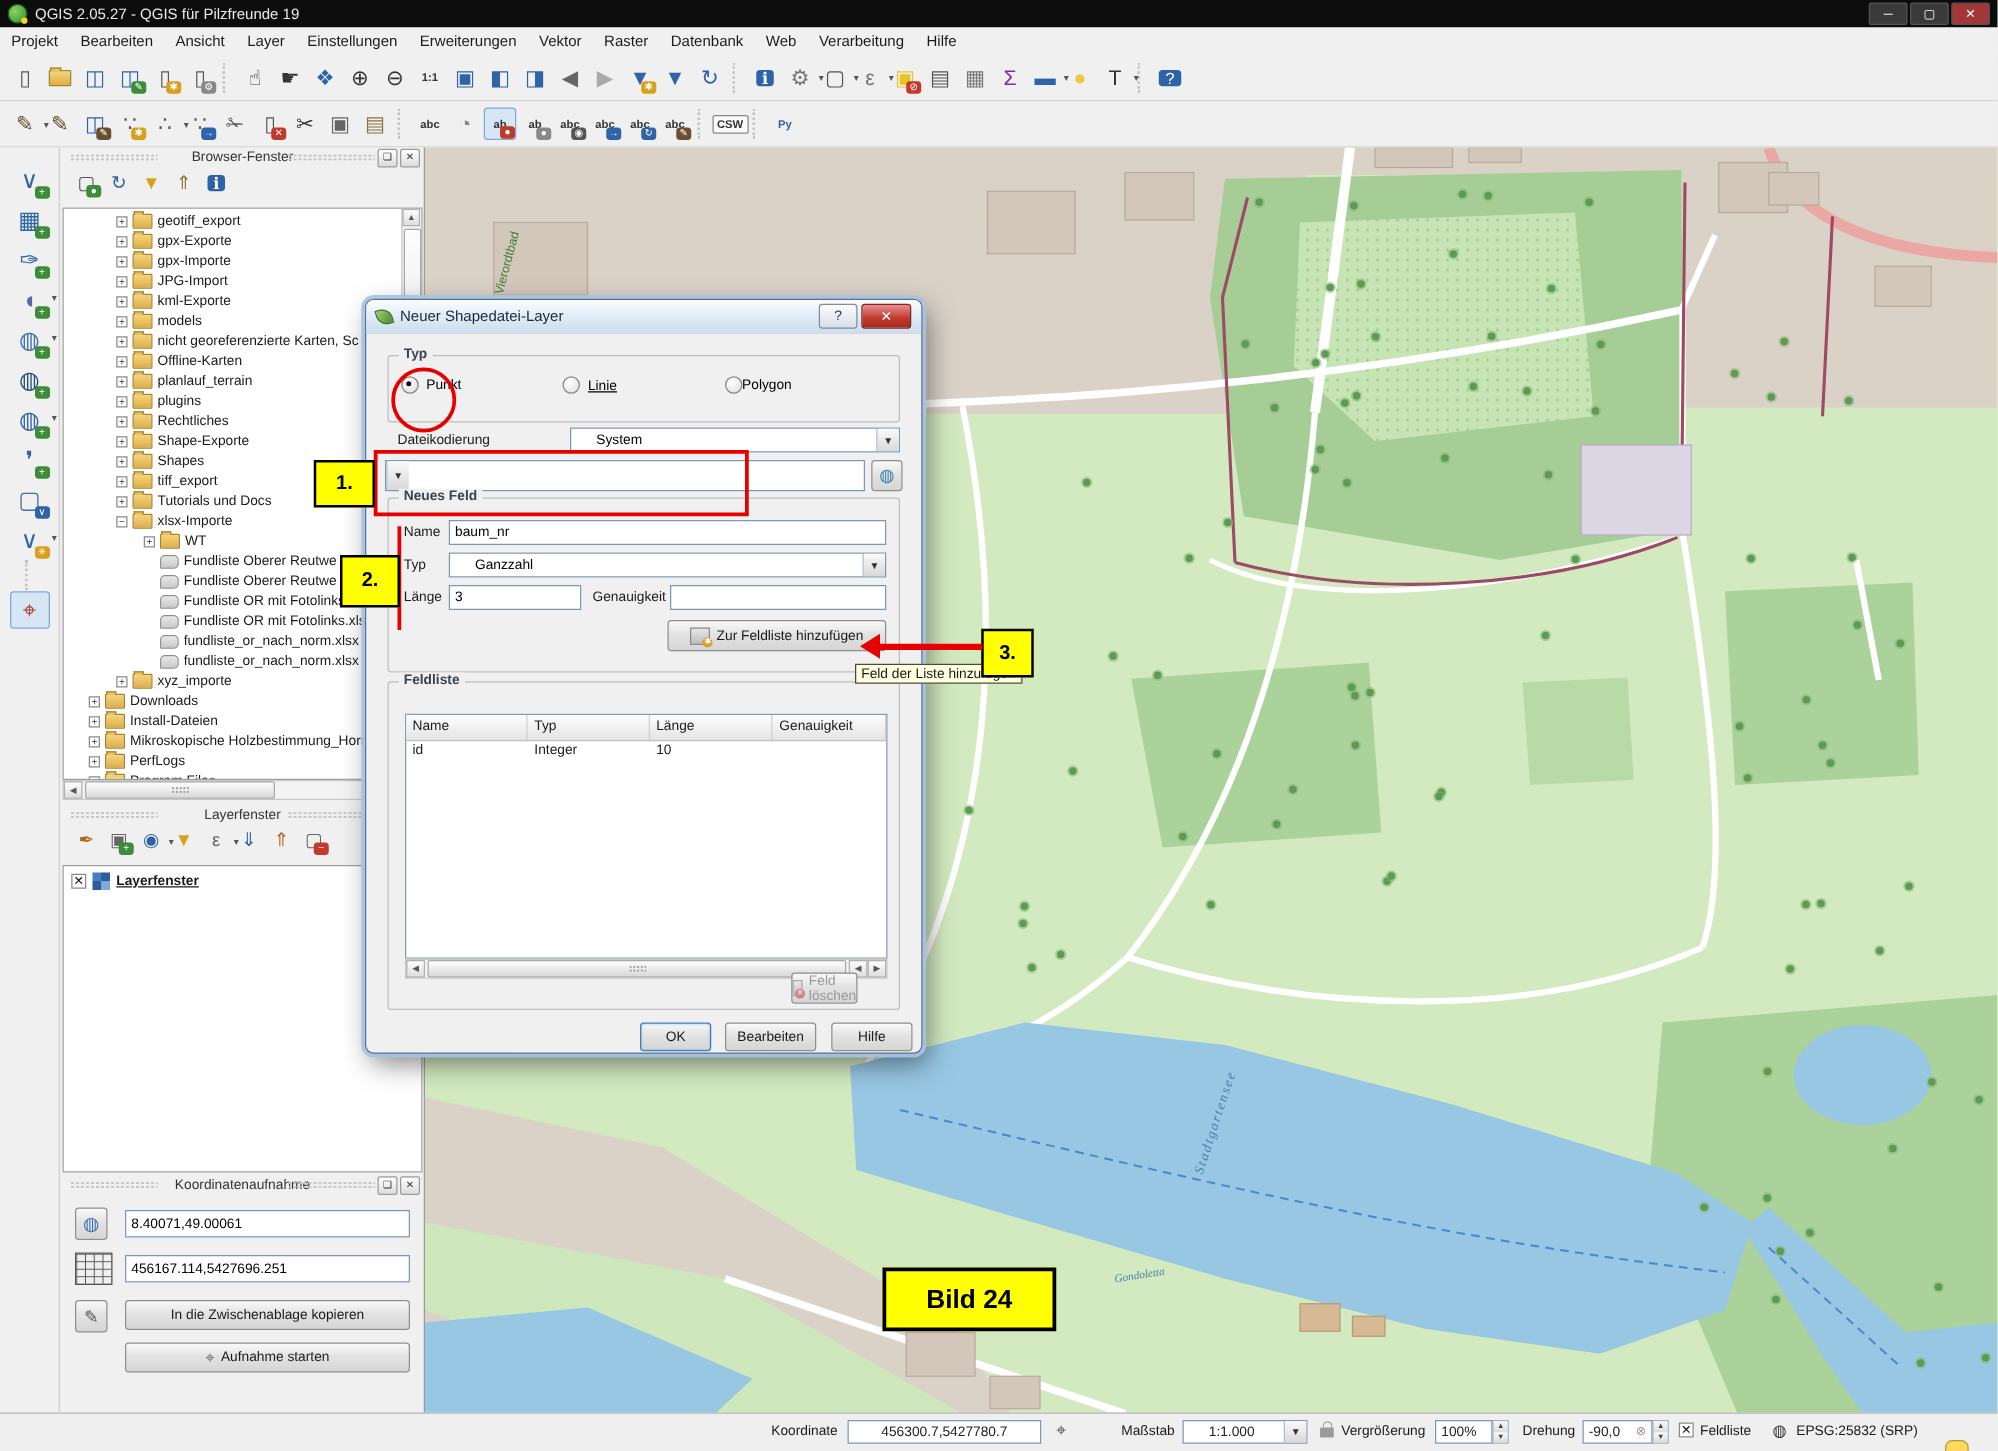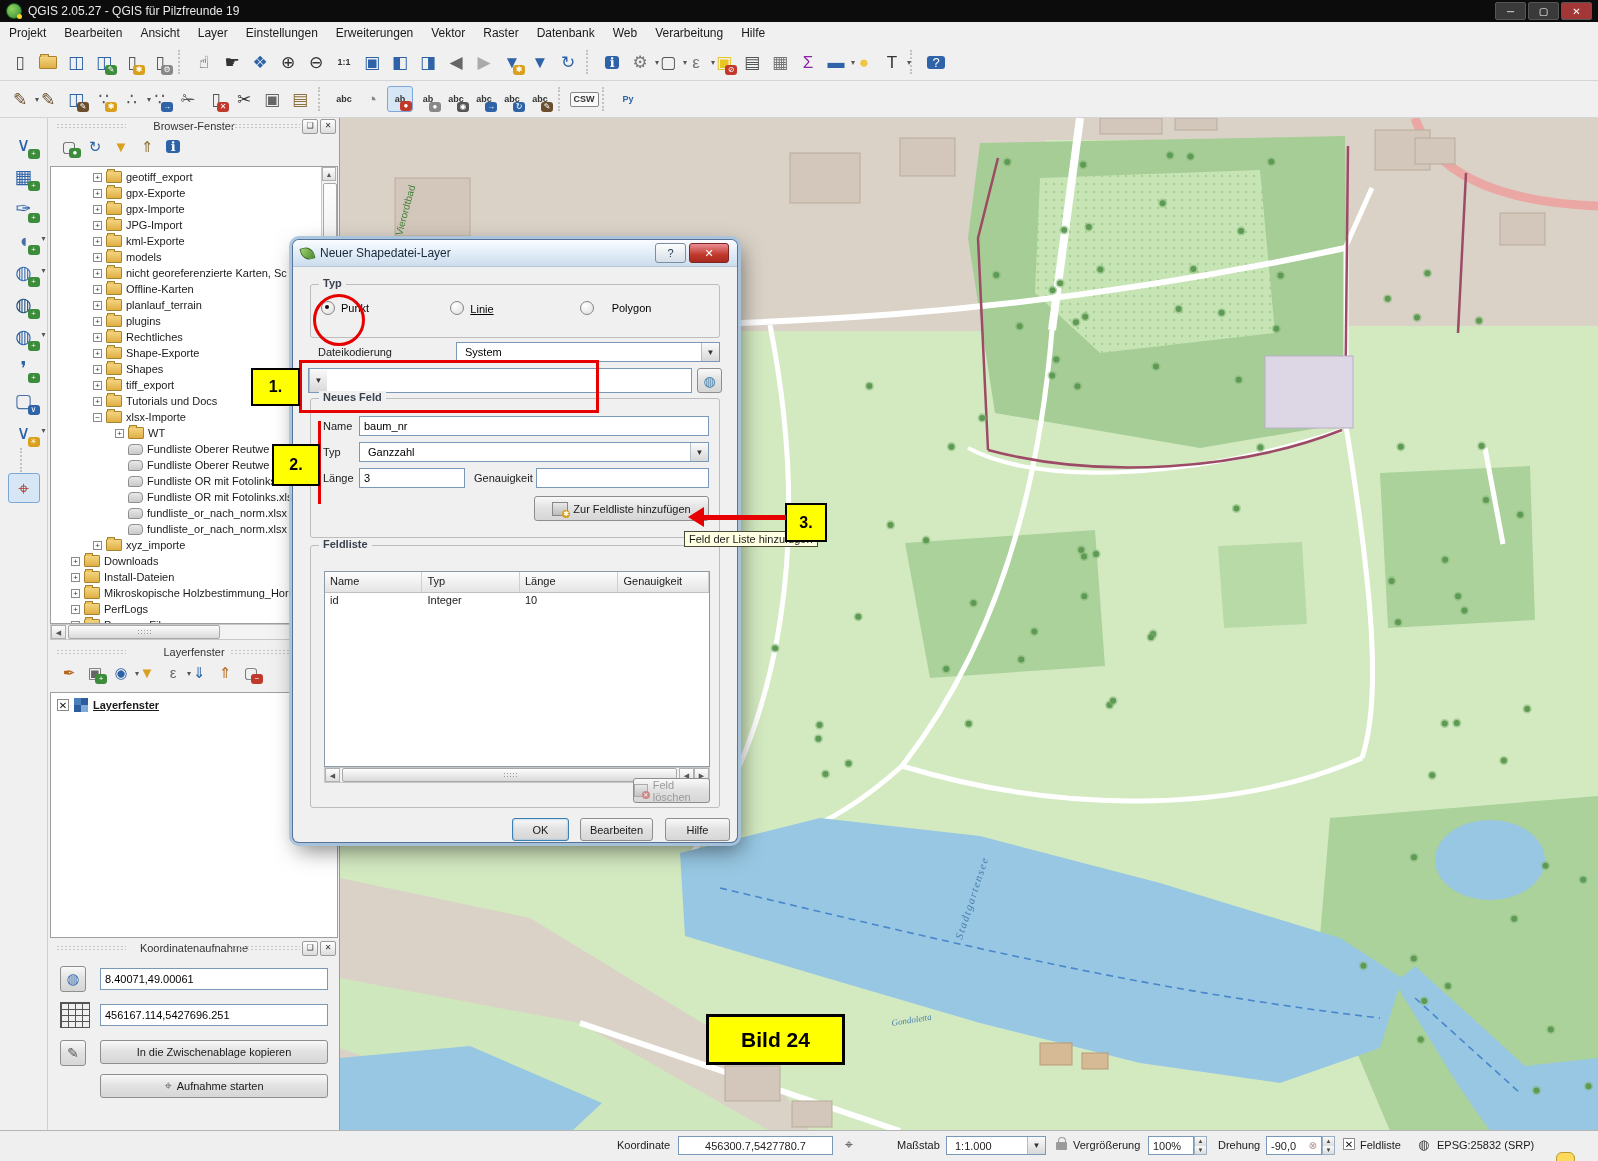--- a/index.html
+++ b/index.html
@@ -69,21 +69,21 @@
   .sbh{position:absolute;height:16px;background:#f3f3f3;border:1px solid #c8c8c8;display:flex;align-items:center;box-sizing:border-box;}
   .sbarr{width:15px;height:14px;background:linear-gradient(#fdfdfd,#dedede);border:1px solid #b0b0b0;
     font-size:7px;line-height:13px;text-align:center;color:#555;box-sizing:border-box;flex:none;}
   .sbthumb{background:linear-gradient(#fdfdfd,#d9d9d9);border:1px solid #a8a8a8;border-radius:2px;position:relative;}
   .sbthumb::after{content:'';position:absolute;left:50%;top:50%;width:14px;height:6px;transform:translate(-50%,-50%);
     background-image:radial-gradient(#9a9a9a 1px,transparent 1px);background-size:3px 3px;}
   
   .win-input{border:1px solid #7a99b8;background:#fff;font-size:11px;padding:1px 4px;box-sizing:border-box;
     display:flex;align-items:center;white-space:nowrap;overflow:hidden;}
   .combo{border:1px solid #7a99b8;background:#fff;display:flex;align-items:stretch;font-size:11px;box-sizing:border-box;}
-  .combo .val{flex:1;padding:2px 8px;white-space:nowrap;overflow:hidden;display:flex;align-items:center;}
+  .combo .val{flex:1;padding:2px 20px;white-space:nowrap;overflow:hidden;display:flex;align-items:center;}
   .combo .cb{width:17px;background:linear-gradient(#fafafa,#d8d8d8);border-left:1px solid #aebecb;
     display:flex;align-items:center;justify-content:center;font-size:8px;color:#333;flex:none;}
   .btn{border:1px solid #8e8e8e;border-radius:3px;background:linear-gradient(#f9f9f9,#e3e3e3 45%,#d6d6d6);
     font-size:11px;color:#1a1a1a;display:flex;align-items:center;justify-content:center;box-sizing:border-box;gap:5px;}
   .btn.default{border:1px solid #3c7fb1;box-shadow:0 0 2px #7ab0d8 inset;}
   .btn.dis{color:#9a9a9a;}
   .grp{position:absolute;border:1px solid #bdbdbd;border-radius:3px;box-sizing:border-box;}
   .glabel{position:absolute;top:-8px;left:8px;background:#f0f0f0;padding:0 4px;font-size:11px;
     font-weight:bold;color:#39424e;}
   .radio{width:12px;height:12px;border-radius:50%;border:1px solid #858585;
@@ -948,21 +948,21 @@
     <span class="glabel">Typ</span>
     <div id="radios" style="position:absolute;left:10px;top:16px;right:10px;display:flex;">
         <div style="display: flex; align-items: center; gap: 6px; flex: 1 1 0%;">
           <span class="radio sel"></span>
           <span style="font-size: 11px;">Punkt</span>
         </div>
         <div style="display: flex; align-items: flex-end; gap: 6px; flex: 1 1 0%; text-decoration: underline;">
           <span class="radio"></span>
           <span style="font-size: 11px;">Linie</span>
         </div>
-        <div style="display: flex; align-items: center; gap: 18px; flex: 1 1 0%;">
+        <div style="display: flex; align-items: center; gap: 0; flex: 1 1 0%;">
           <span class="radio"></span>
           <span style="font-size: 11px;">Polygon</span>
         </div>
       </div>
   </div>
 
   <span class="flabel" style="left:25px;top:106px;">Dateikodierung</span>
   <div class="combo abs" style="left:163px;top:102px;width:264px;height:20px;">
     <span class="val">System</span>
     <span class="cb">▼</span>
@@ -1013,21 +1013,21 @@
             <span style="width: 91px;"></span>
           </div>
         </div>
     </div>
     <div class="sbh" style="left:13px;top:221px;width:386px;">
       <div class="sbarr">◀</div>
       <div class="sbthumb" style="height:12px;flex:1;margin:0 2px;"></div>
       <div class="sbarr">◀</div>
       <div class="sbarr">▶</div>
     </div>
-    <div class="btn dis abs" style="left:322px;top:232px;width:77px;height:25px;">
+    <div class="btn dis abs" style="left:322px;top:232px;width:53px;height:25px;">
       <span style="width:13px;height:11px;background:linear-gradient(#e8e8e8,#c4c4c4);border:1px solid #aaa;position:relative;">
           <span style="position:absolute;right:-3px;bottom:-3px;width:8px;height:8px;border-radius:50%;background:#c88;color:#fff;font-size:6px;line-height:8px;text-align:center;">✕</span>
         </span>
       <span>Feld löschen</span>
     </div>
   </div>
 
   <div class="btn default abs" style="left:219px;top:578px;width:57px;height:23px;">OK</div>
   <div class="btn abs" style="left:287px;top:578px;width:73px;height:23px;">Bearbeiten</div>
   <div class="btn abs" style="left:372px;top:578px;width:65px;height:23px;">Hilfe</div>

